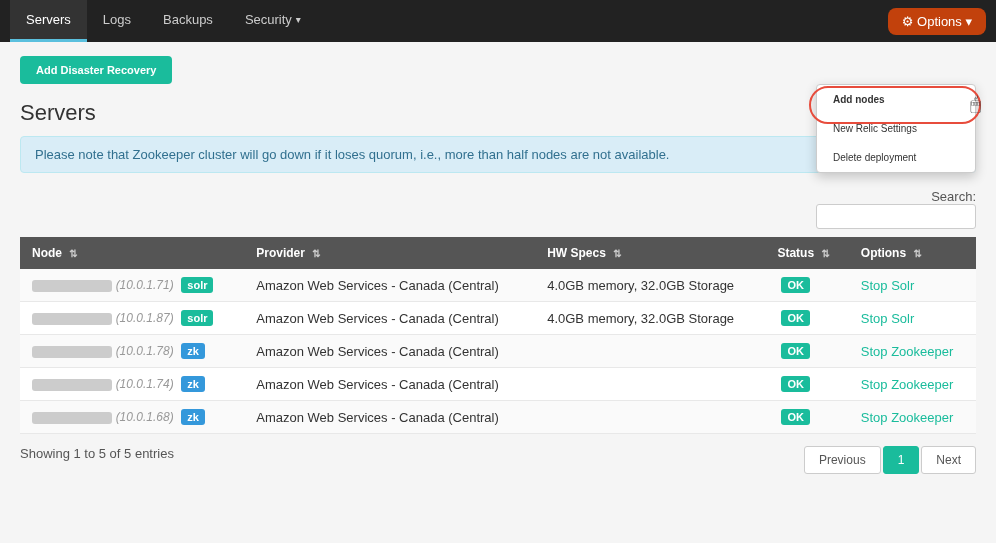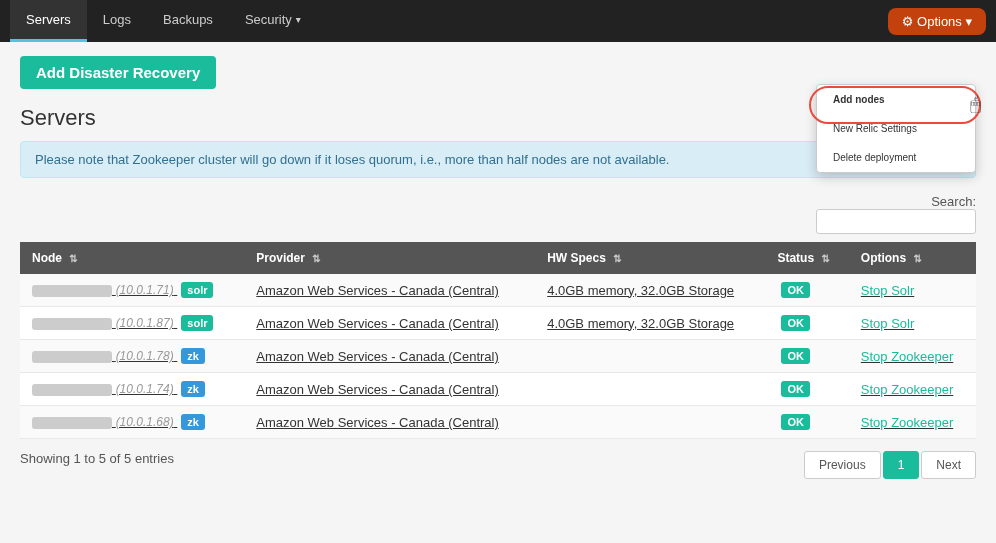--- a/index.html
+++ b/index.html
@@ -62,21 +62,21 @@
     }
 
     
     .add-dr-btn {
       background: #1abc9c;
       color: #fff;
       border: none;
       padding: 8px 16px;
       border-radius: 4px;
       cursor: pointer;
-      font-size: 15px;
+      font-size: 11px;
       font-weight: bold;
     }
 
     
     .dropdown-menu {
       position: absolute;
       top: 42px;
       right: 20px;
       background: #fff;
       border: 1px solid #ccc;
@@ -177,21 +177,20 @@
       cursor: pointer;
       margin-left: 44px;
     }
     .table thead th .sort-icon {
       margin-left: 4px;
       font-size: 10px;
       color: #ccc;
     }
     .table tbody tr {
       border-bottom: 1px solid #e8e8e8;
-      text-decoration: underline;
     }
     .table tbody tr:nth-child(odd) { background: #fafafa; }
     .table tbody tr:nth-child(even) { background: #fff; }
     .table tbody td {
       padding: 8px 12px;
       font-size: 13px;
       vertical-align: middle;
     }
     .node-ip {
       color: #999;

